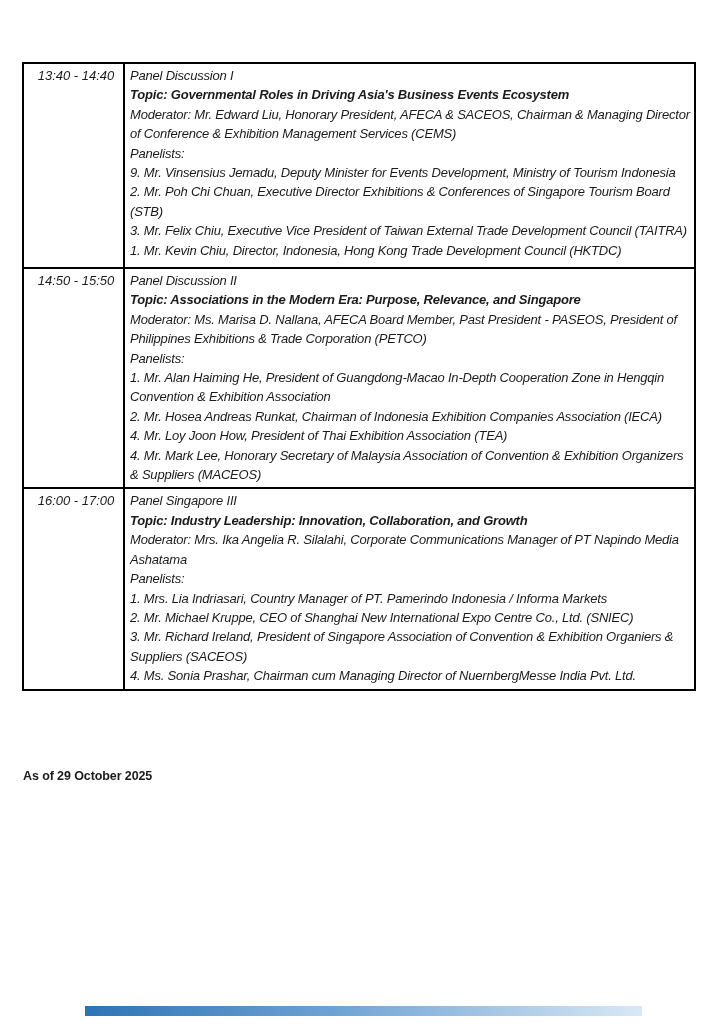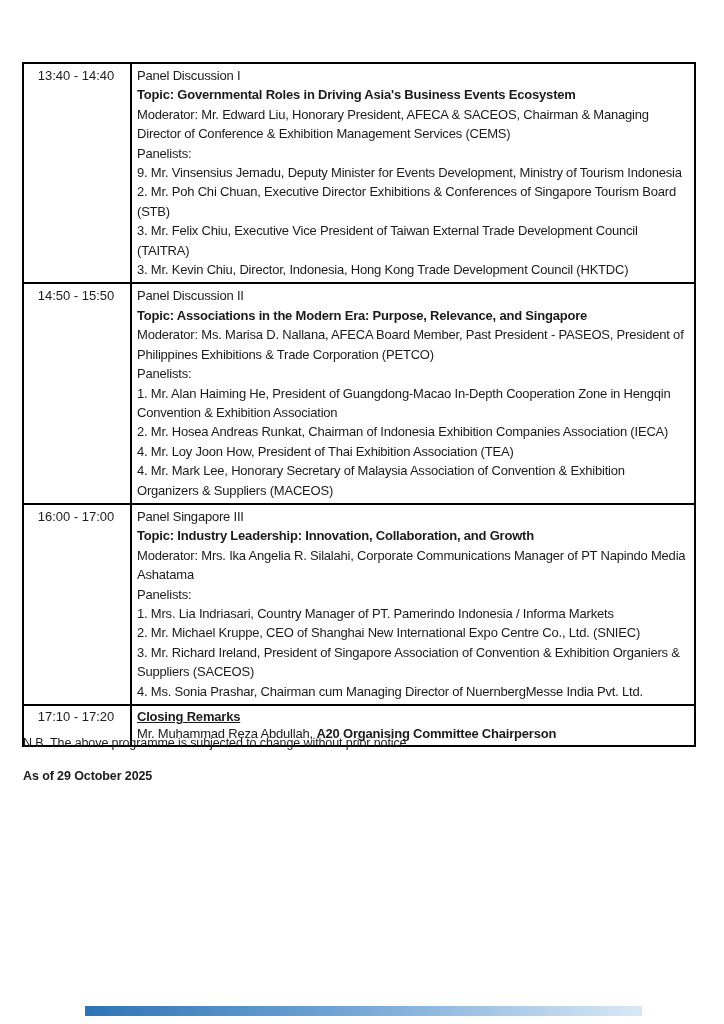--- a/index.html
+++ b/index.html
@@ -11,21 +11,22 @@
   .page{position:relative;width:724px;height:1024px;background:#ffffff;overflow:hidden;}
 
   table.programme{
     position:absolute;left:22px;top:62px;width:674px;
     border-collapse:collapse;table-layout:fixed;
     font-size:13px;line-height:19.4px;letter-spacing:-0.2px;
   }
   table.programme td{
     border:2px solid #000;
     vertical-align:top;
-    padding:2px 7px 3px 5px;
+    padding:2px 0 3px 5px;
+    font-style:italic;
   }
   td.time-cell{
     width:94px;text-align:center;vertical-align:middle;
     padding:2px 1px;letter-spacing:0;
   }
   .topic{font-weight:bold;}
   .session-line{white-space:normal;}
   .closing-title{font-weight:bold;text-decoration:underline;}
   .compact{line-height:17px;}
   .single{line-height:14px;}
@@ -53,21 +54,21 @@
         <tr>
       <td class="time-cell" style="height:198px;">13:40 - 14:40</td>
       <td>
         <div class="session-line">Panel Discussion I</div>
         <div class="session-line topic">Topic: Governmental Roles in Driving Asia's Business Events Ecosystem</div>
         <div class="session-line">Moderator: Mr. Edward Liu, Honorary President, AFECA &amp; SACEOS, Chairman &amp; Managing Director of Conference &amp; Exhibition Management Services (CEMS)</div>
         <div class="session-line">Panelists:</div>
         <div class="session-line">9. Mr. Vinsensius Jemadu, Deputy Minister for Events Development, Ministry of Tourism Indonesia</div>
         <div class="session-line">2. Mr. Poh Chi Chuan, Executive Director Exhibitions &amp; Conferences of Singapore Tourism Board (STB)</div>
         <div class="session-line">3. Mr. Felix Chiu, Executive Vice President of Taiwan External Trade Development Council (TAITRA)</div>
-        <div class="session-line">3. Mr. Kevin Chiu, Director, Indonesia, Hong Kong Trade Development Council (HKTDC)</div>
+        <div class="session-line">1. Mr. Kevin Chiu, Director, Indonesia, Hong Kong Trade Development Council (HKTDC)</div>
       </td>
     </tr>
 
     <tr>
       <td class="time-cell" style="height:200px;">14:50 - 15:50</td>
       <td>
         <div class="session-line">Panel Discussion II</div>
         <div class="session-line topic">Topic: Associations in the Modern Era: Purpose, Relevance, and Singapore</div>
         <div class="session-line">Moderator: Ms. Marisa D. Nallana, AFECA Board Member, Past President - PASEOS, President of Philippines Exhibitions &amp; Trade Corporation (PETCO)</div>
         <div class="session-line">Panelists:</div>
@@ -85,29 +86,21 @@
         <div class="session-line topic">Topic: Industry Leadership: Innovation, Collaboration, and Growth</div>
         <div class="session-line">Moderator: Mrs. Ika Angelia R. Silalahi, Corporate Communications Manager of PT Napindo Media Ashatama</div>
         <div class="session-line">Panelists:</div>
         <div class="session-line">1. Mrs. Lia Indriasari, Country Manager of PT. Pamerindo Indonesia / Informa Markets</div>
         <div class="session-line">2. Mr. Michael Kruppe, CEO of Shanghai New International Expo Centre Co., Ltd. (SNIEC)</div>
         <div class="session-line">3. Mr. Richard Ireland, President of Singapore Association of Convention &amp; Exhibition Organiers &amp; Suppliers (SACEOS)</div>
         <div class="session-line">4. Ms. Sonia Prashar, Chairman cum Managing Director of NuernbergMesse India Pvt. Ltd.</div>
       </td>
     </tr>
 
-    <tr>
-      <td class="time-cell compact" style="height:30px;">17:10 - 17:20</td>
-      <td class="compact">
-        <div class="closing-title">Closing Remarks</div>
-        <div><span>Mr. Muhammad Reza Abdullah, </span><span class="bold">A20 Organising Committee Chairperson</span></div>
-      </td>
-    </tr>
 
   </tbody>
     </table>
 
-  <div class="footnote nb">N.B. The above programme is subjected to change without prior notice.</div>
   <div class="footnote asof">As of 29 October 2025</div>
 
   <div class="accent-bar"></div>
 
 </div>
 
 </body></html>

